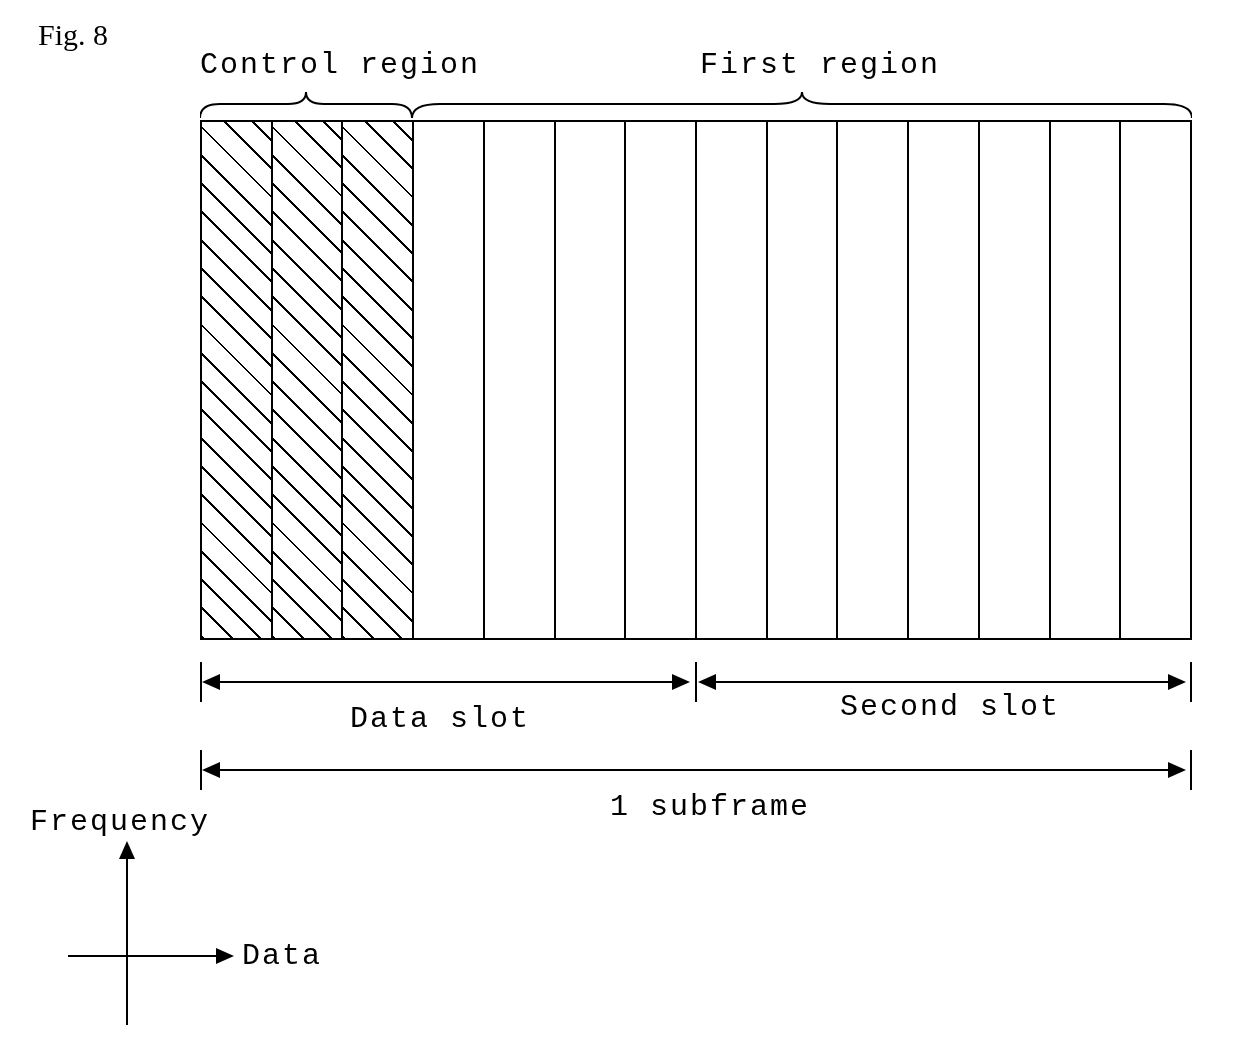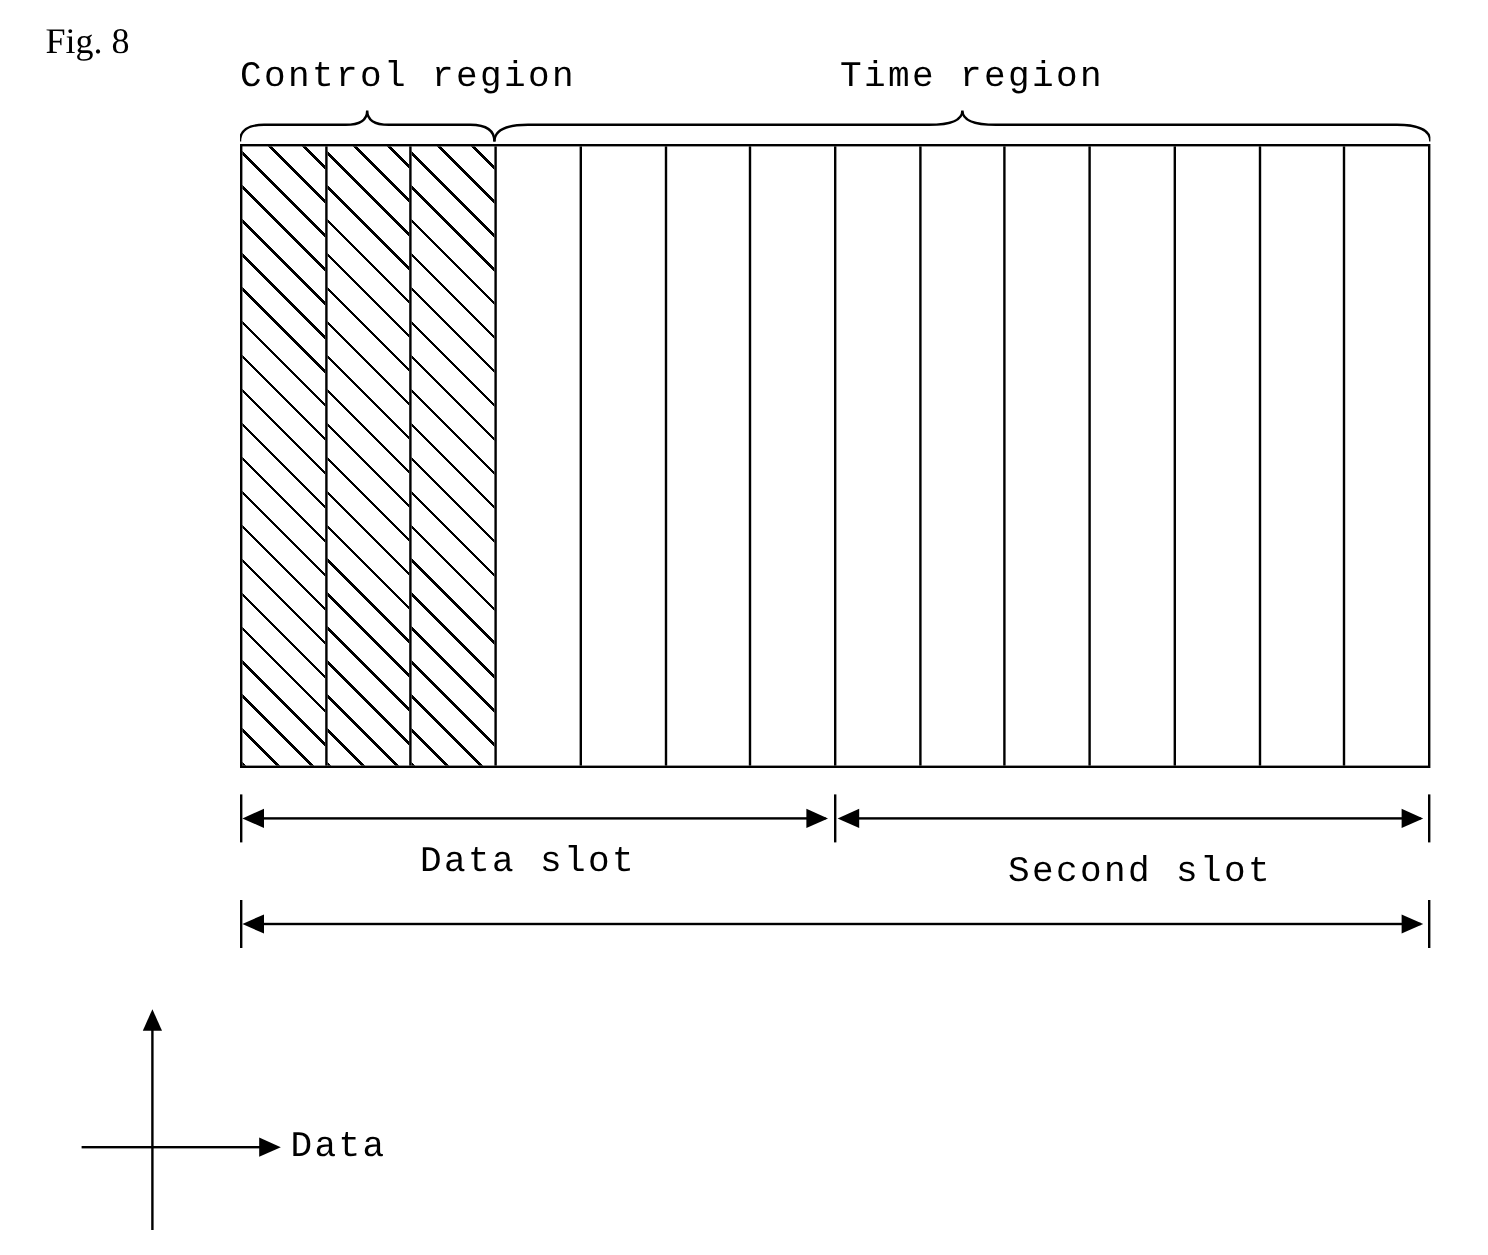--- a/index.html
+++ b/index.html
@@ -113,21 +113,21 @@
     border-left: 18px solid #000;
   }
 </style>
 </head>
 <body>
 
 <div class="fig-label">Fig. 8</div>
 
 <div class="top-labels">
   <span class="ctrl-label">Control region</span>
-  <span class="data-label">Time region</span>
+  <span class="data-label">First region</span>
 </div>
 
 <svg class="top-braces" viewBox="0 0 992 34" preserveAspectRatio="none">
 
   <path d="M0 30 Q0 16 20 16 L88 16 Q106 16 106 4 Q106 16 124 16 L192 16 Q212 16 212 30" fill="none" stroke="#000" stroke-width="2"></path>
 
   <path d="M212 30 Q212 16 240 16 L574 16 Q602 16 602 4 Q602 16 630 16 L964 16 Q992 16 992 30" fill="none" stroke="#000" stroke-width="2"></path>
 </svg>
 
 <div class="grid" id="grid">
@@ -155,30 +155,32 @@
 
   <div class="dim-line" style="left:8px; top:19px; width:480px;"></div>
   <div class="arrow-left" style="left:2px;   top:12px;"></div>
   <div class="arrow-right" style="left:472px; top:12px;"></div>
 
   <div class="dim-line" style="left:504px; top:19px; width:480px;"></div>
   <div class="arrow-left" style="left:498px; top:12px;"></div>
   <div class="arrow-right" style="left:968px; top:12px;"></div>
 
   <span class="dim-text" style="left:150px; top:40px;">Data slot</span>
-  <span class="dim-text" style="left:640px; top:48px;">Second slot</span>
+  <span class="dim-text" style="left:640px; top:28px;">Second slot</span>
 
   <div class="tick" style="left:0;    top:88px; height:40px;"></div>
   <div class="tick" style="left:990px; top:88px; height:40px;"></div>
   <div class="dim-line" style="left:8px; top:107px; width:976px;"></div>
   <div class="arrow-left" style="left:2px;   top:100px;"></div>
   <div class="arrow-right" style="left:968px; top:100px;"></div>
+  <span class="dim-text" style="left:410px; top:128px;">1 subframe</span>
 </div>
 
 <div class="axes">
+  <span style="position:absolute; left:0; top:0;">Frequency</span>
 
   <div class="vaxis" style="left:96px; top:50px; height:170px;"></div>
   <div class="up-arrow" style="left:89px; top:36px;"></div>
 
   <div class="haxis" style="left:38px; top:150px; width:150px;"></div>
   <div class="right-arrow" style="left:186px; top:143px;"></div>
   <span style="position:absolute; left:212px; top:134px;">Data</span>
 </div>
 
 </body></html>

